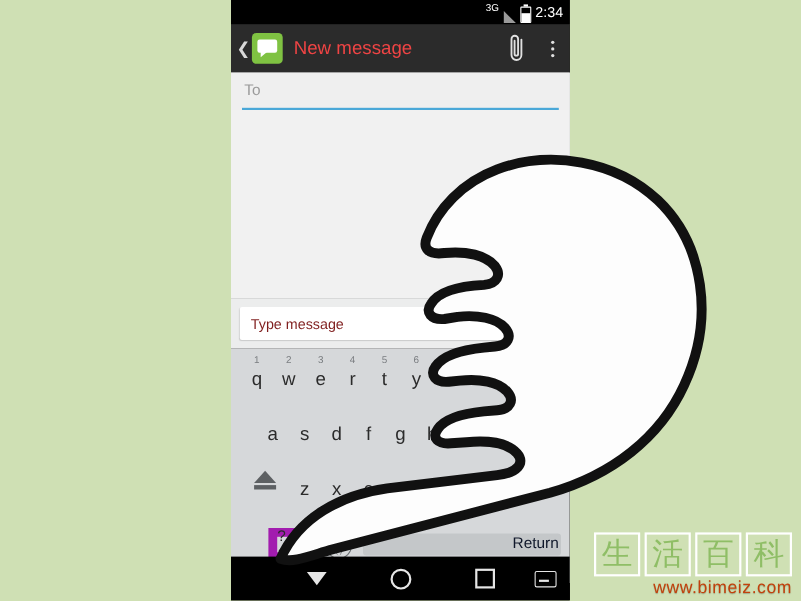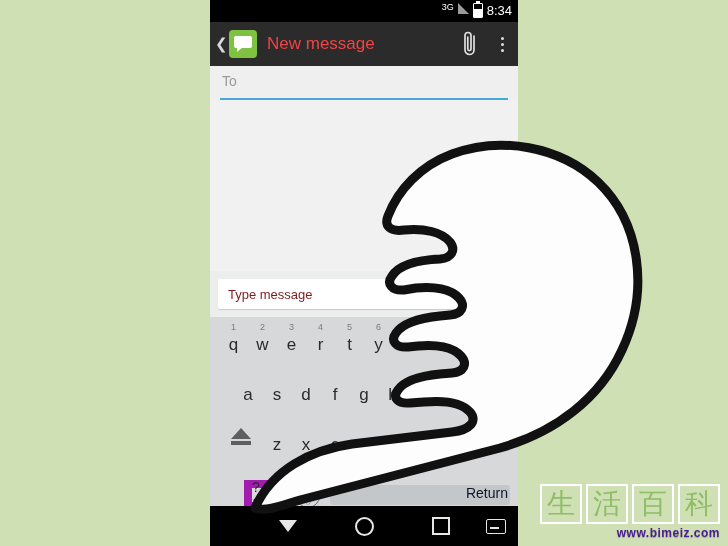--- a/index.html
+++ b/index.html
@@ -40,21 +40,21 @@
     width: 308px; height: 22px;
     background: #000000;
     color: #ffffff;
     font-size: 12px;
   }
   #status-right {
     position: absolute;
     right: 6px;
     top: 2px;
     display: flex;
-    align-items: flex-start;
+    align-items: flex-end;
     gap: 4px;
     font-size: 12px;
     line-height: 18px;
   }
   .net-label {
     font-size: 9px;
     position: relative;
     top: -4px;
   }
   .sig-tri {
@@ -424,42 +424,42 @@
     color: #8fbe66;
     font-size: 28px;
     font-family: "DejaVu Sans", sans-serif;
     display: flex;
     align-items: center;
     justify-content: center;
     box-sizing: border-box;
   }
   .wm-url {
     margin-top: 2px;
-    color: #4c1d95;
-    font-size: 12px;
-    font-weight: bold;
+    color: #c2410c;
+    font-size: 16px;
+    font-weight: normal;
     letter-spacing: 0.5px;
     text-shadow: 0 1px 1px rgba(0,0,0,0.25);
   }
 </style>
 </head>
 <body>
 
 <div id="page">
 
   <div id="phone">
 
     <div id="status-bar">
       <div id="status-right">
         <span class="net-label">3G</span>
         <span class="sig-tri"></span>
         <span class="batt">
             <span class="batt-fill"></span>
           </span>
-        <span id="clock">8:34</span>
+        <span id="clock">2:34</span>
       </div>
     </div>
 
     <div id="app-bar">
       <span id="back-chevron">❮</span>
       <span id="app-icon">
           <span class="bubble"></span>
         </span>
       <span id="app-title">New message</span>
       <span id="attach-icon">

